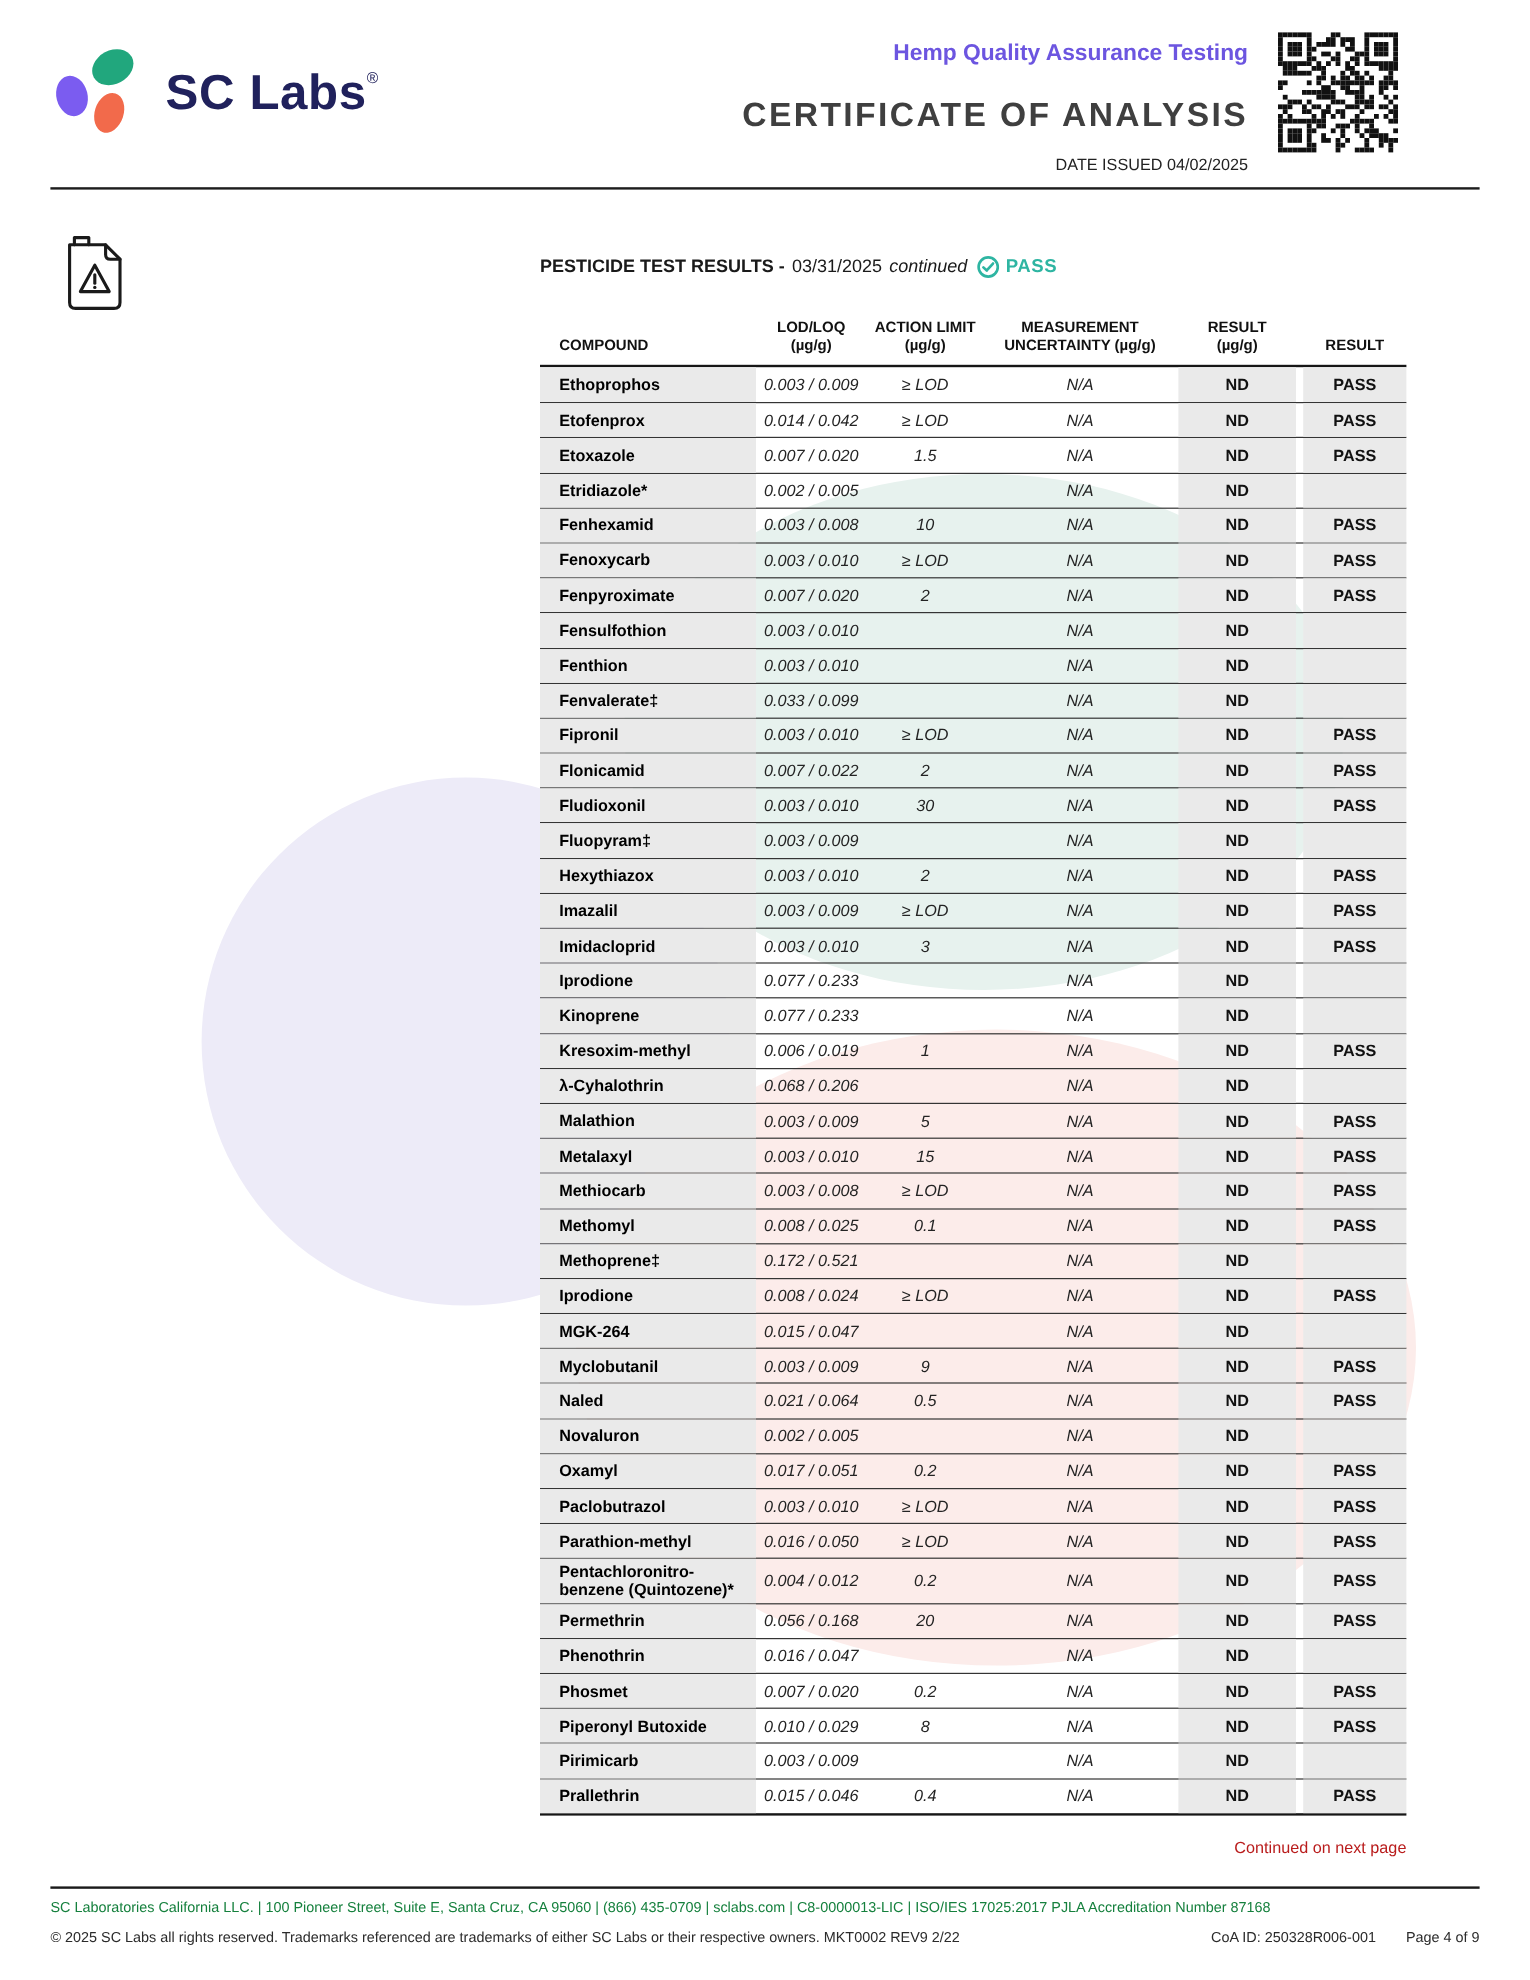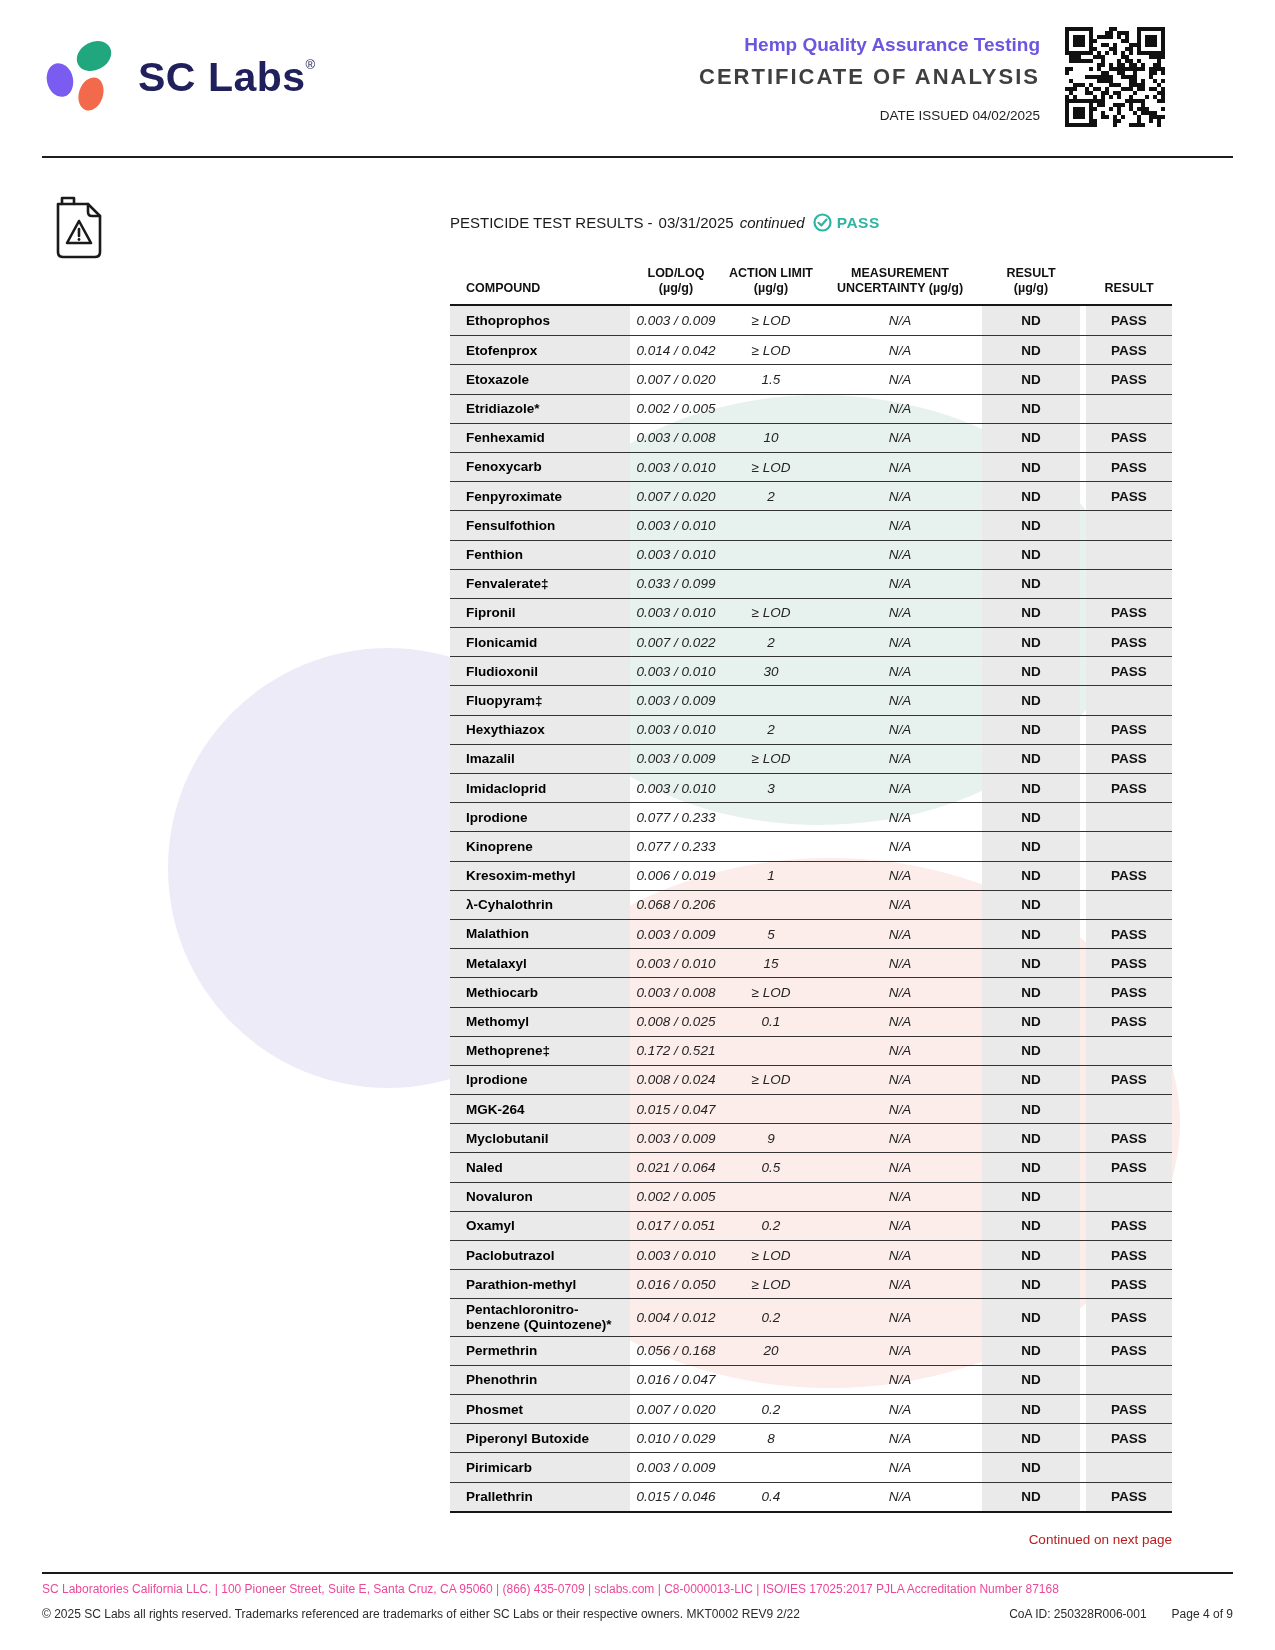--- a/index.html
+++ b/index.html
@@ -17,35 +17,35 @@
 
   
   .logo-wrap { position:absolute; left:42px; top:34px; display:flex; align-items:center; }
   .logo-text { font-size:41px; color:var(--navy); letter-spacing:0.5px; margin-left:10px; }
   .logo-sc { font-weight:800; }
   .logo-labs { font-weight:700; }
   .logo-reg { font-size:13px; vertical-align:22px; font-weight:400; }
 
   .head-right { position:absolute; right:235px; top:34px; text-align:right; }
   .head-program { color:var(--purple); font-size:19px; font-weight:700; }
-  .head-title { color:#3f3f3f; font-size:22px; font-weight:700; letter-spacing:2px; margin-top:8px; }
+  .head-title { color:#3f3f3f; font-size:28px; font-weight:700; letter-spacing:2px; margin-top:24px; }
   .head-date { color:#222; font-size:13.5px; font-weight:400; margin-top:18px; }
 
   .qr { position:absolute; right:110px; top:26px; width:100px; height:102px; }
 
   .header-rule { position:absolute; left:42px; right:42px; top:156px; border-top:2px solid #1d1d1d; }
 
   
   .section-icon { position:absolute; left:50px; top:194px; }
   .section-title-wrap { position:absolute; left:106px; top:204px; white-space:nowrap; }
   .section-title { font-size:28px; font-weight:800; color:#14141c; display:inline; }
   .section-continued { font-size:17px; font-style:italic; color:#3a3a3a; display:inline; margin-left:8px; }
 
   .results-line { position:absolute; left:450px; top:213px; display:flex; align-items:center; font-size:15px; color:#1a1a1a; white-space:nowrap; }
-  .results-label { font-weight:400;text-align:right; }
+  .results-label { font-weight:700;text-align:right; }
   .results-date { margin-left:6px; }
   .results-continued { font-style:italic; margin-left:6px; }
   .pass-badge { display:flex; align-items:center; margin-left:8px; }
   .pass-text { color:var(--teal); font-weight:800; font-size:15.5px; margin-left:5px; letter-spacing:0.5px; }
 
   
   .table { position:absolute; left:450px; top:256px; width:722px; }
   .t-grid-cols { display:grid; grid-template-columns:180px 4px 84px 106px 152px 6px 98px 6px 86px; }
   .t-head { align-items:end; padding-bottom:8px; min-height:48px; }
   .t-head .hc { font-size:12.5px; font-weight:800; color:#111; text-align:center; line-height:1.2; }
@@ -55,21 +55,21 @@
   .t-row + .t-row { border-top:1.5px solid #343434; }
   .cell { display:flex; align-items:center; }
   .cell-compound { background:var(--cell_gray); font-size:13.5px; font-weight:700; color:#000000; padding:3px 6px 3px 16px; line-height:1.12; white-space:pre-line; }
   .cell-mid { justify-content:center; font-size:13.5px; font-style:italic; color:#232323; text-align:center; }
   .cell-result { background:var(--cell_gray); justify-content:center; font-size:13.5px; font-weight:800; color:#111; }
 
   .continued-note { position:absolute; right:103px; top:1532px; font-size:13.5px; color:#b91c1c; }
 
   
   .footer-rule { position:absolute; left:42px; right:42px; top:1572px; border-top:2.5px solid #1a1a1a; }
-  .footer-l1 { position:absolute; left:42px; right:42px; top:1582px; font-size:12px; color:#ec4899; }
+  .footer-l1 { position:absolute; left:42px; right:42px; top:1582px; font-size:12px; color:#15803d; }
   .footer-l2 { position:absolute; left:42px; right:42px; top:1607px; font-size:12px; color:#2b2b2b; display:flex; justify-content:space-between; }
   .footer-l2-right { display:flex; gap:25px; }
 
   svg .stroke-dark { stroke:#1a1a1a; fill:none; stroke-width:2.6; stroke-linejoin:round; stroke-linecap:round; }
 </style>
 </head>
 <body>
 
 <div class="page">
 

